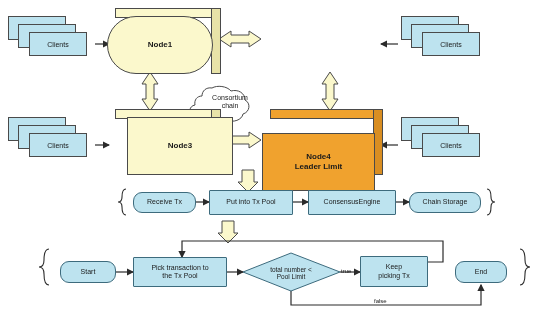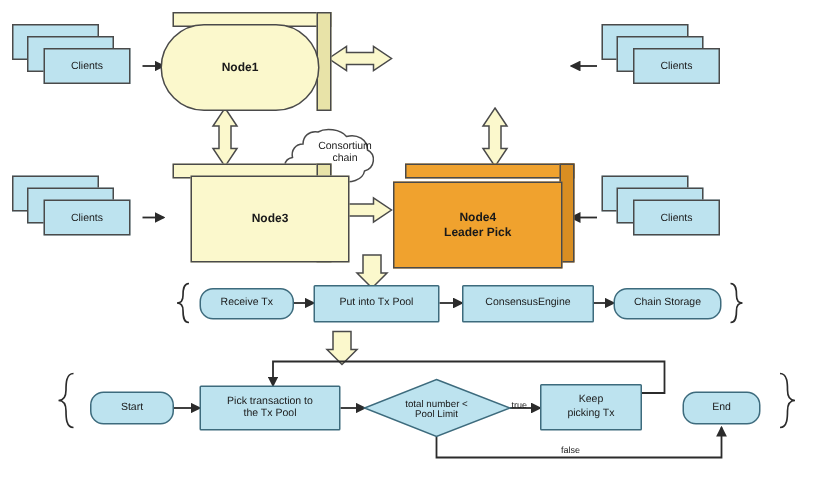--- a/index.html
+++ b/index.html
@@ -126,23 +126,23 @@
     <div class="depth-top" style="left:8px;top:0;width:104px;height:8px;"></div>
     <div class="depth-side" style="left:104px;top:0;width:8px;height:64px;"></div>
     <div class="nodeface" style="left:0;top:8px;width:104px;height:56px;margin-left:20px;">
       <span>Node3</span>
     </div>
   </div>
 
   <div class="nodewrap leader" style="left:262px;top:109px;width:119px;height:64px;">
     <div class="depth-top" style="left:8px;top:0;width:111px;height:8px;"></div>
     <div class="depth-side" style="left:111px;top:0;width:8px;height:64px;"></div>
-    <div class="nodeface" style="left:0;top:12px;width:111px;height:56px;flex-direction:column;">
+    <div class="nodeface" style="left:0;top:24px;width:111px;height:56px;flex-direction:column;">
       <span>Node4</span>
-      <span>Leader Pick</span>
+      <span>Leader Limit</span>
     </div>
   </div>
 
   <div class="abs" style="left:8px;top:16px;width:90px;height:48px;">
     <div class="client" style="left:0;top:0;width:56px;height:22px;"></div>
     <div class="client" style="left:10px;top:8px;width:56px;height:22px;"></div>
     <div class="clientface" style="left:21px;top:16px;width:56px;height:22px;">
       <span>Clients</span>
     </div>
   </div>

